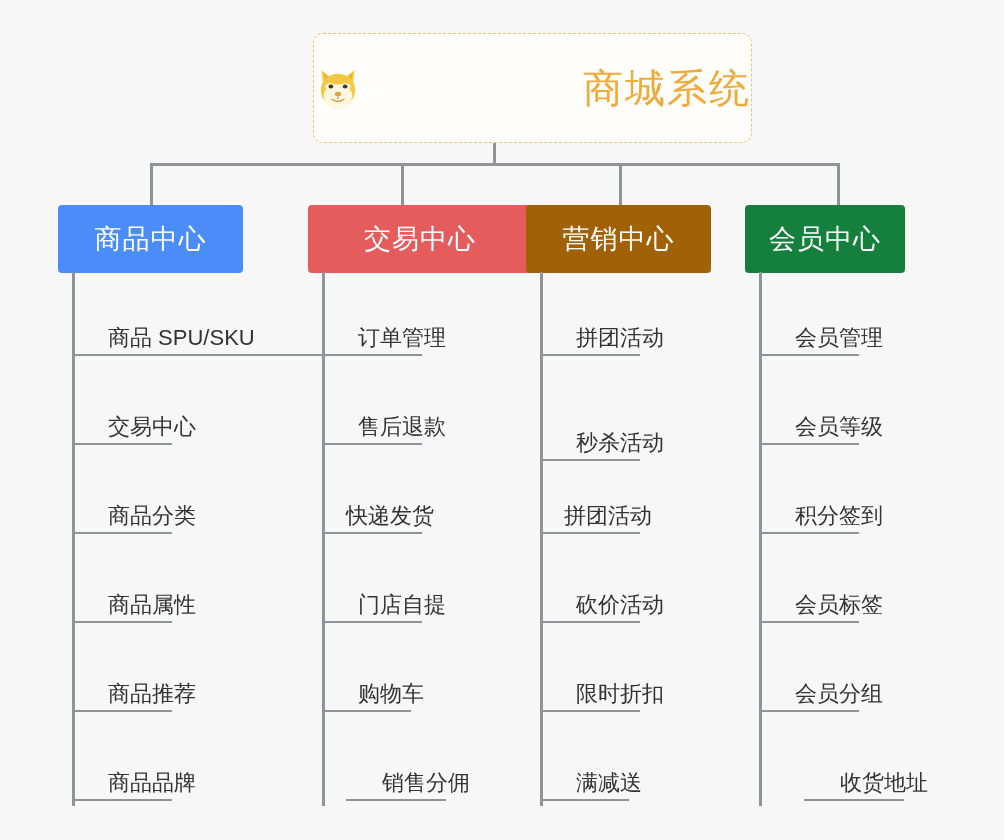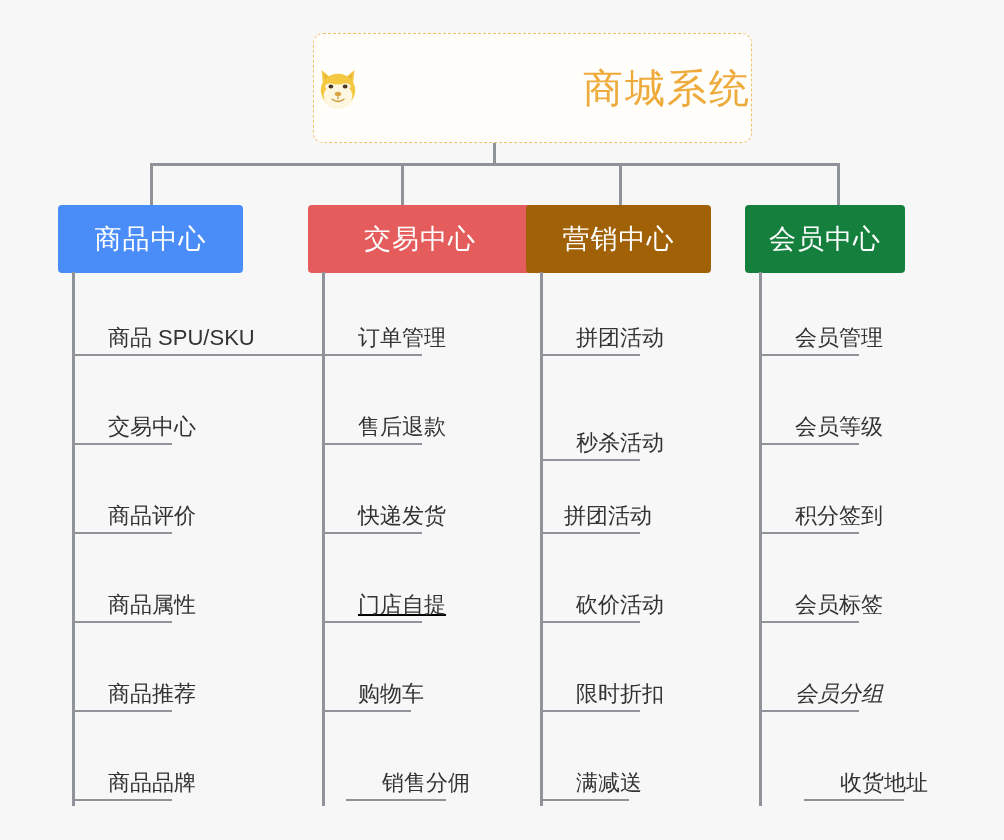--- a/index.html
+++ b/index.html
@@ -166,41 +166,41 @@
   </div>
 
   <div id="leaf-layer">
       <div class="leaf" style="position: absolute; left: 72px; top: 300px; width: 254px;">
         <span class="leaf-label">商品 SPU/SKU</span>
       </div>
       <div class="leaf" style="position: absolute; left: 72px; top: 389px; width: 100px;">
         <span class="leaf-label">交易中心</span>
       </div>
       <div class="leaf" style="position: absolute; left: 72px; top: 478px; width: 100px;">
-        <span class="leaf-label">商品评价</span>
+        <span class="leaf-label">商品分类</span>
       </div>
       <div class="leaf" style="position: absolute; left: 72px; top: 567px; width: 100px;">
         <span class="leaf-label">商品属性</span>
       </div>
       <div class="leaf" style="position: absolute; left: 72px; top: 656px; width: 100px;">
         <span class="leaf-label">商品推荐</span>
       </div>
       <div class="leaf" style="position: absolute; left: 72px; top: 745px; width: 100px;">
         <span class="leaf-label">商品品牌</span>
       </div>
       <div class="leaf" style="position: absolute; left: 322px; top: 300px; width: 100px; text-align: center;">
         <span class="leaf-label">订单管理</span>
       </div>
       <div class="leaf" style="position: absolute; left: 322px; top: 389px; width: 100px;">
         <span class="leaf-label">售后退款</span>
       </div>
-      <div class="leaf" style="position: absolute; left: 322px; top: 478px; width: 100px;">
+      <div class="leaf" style="position: absolute; left: 322px; top: 478px; width: 100px; justify-content: center;">
         <span class="leaf-label">快递发货</span>
       </div>
-      <div class="leaf" style="position: absolute; left: 322px; top: 567px; width: 100px; text-decoration: underline;">
+      <div class="leaf" style="position: absolute; left: 322px; top: 567px; width: 100px;">
         <span class="leaf-label">门店自提</span>
       </div>
       <div class="leaf" style="position: absolute; left: 322px; top: 656px; width: 89px;">
         <span class="leaf-label">购物车</span>
       </div>
       <div class="leaf" style="position: absolute; left: 322px; top: 745px; width: 100px; margin-left: 24px;">
         <span class="leaf-label">销售分佣</span>
       </div>
       <div class="leaf" style="position: absolute; left: 540px; top: 300px; width: 100px;">
         <span class="leaf-label">拼团活动</span>
@@ -225,21 +225,21 @@
       </div>
       <div class="leaf" style="position: absolute; left: 759px; top: 389px; width: 100px;">
         <span class="leaf-label">会员等级</span>
       </div>
       <div class="leaf" style="position: absolute; left: 759px; top: 478px; width: 100px;">
         <span class="leaf-label">积分签到</span>
       </div>
       <div class="leaf" style="position: absolute; left: 759px; top: 567px; width: 100px;">
         <span class="leaf-label">会员标签</span>
       </div>
-      <div class="leaf" style="position: absolute; left: 759px; top: 656px; width: 100px; font-style: italic;">
+      <div class="leaf" style="position: absolute; left: 759px; top: 656px; width: 100px;">
         <span class="leaf-label">会员分组</span>
       </div>
       <div class="leaf" style="position: absolute; left: 759px; top: 745px; width: 100px; margin-left: 45px;">
         <span class="leaf-label">收货地址</span>
       </div>
     </div>
 
 </div>
 
 </body></html>

